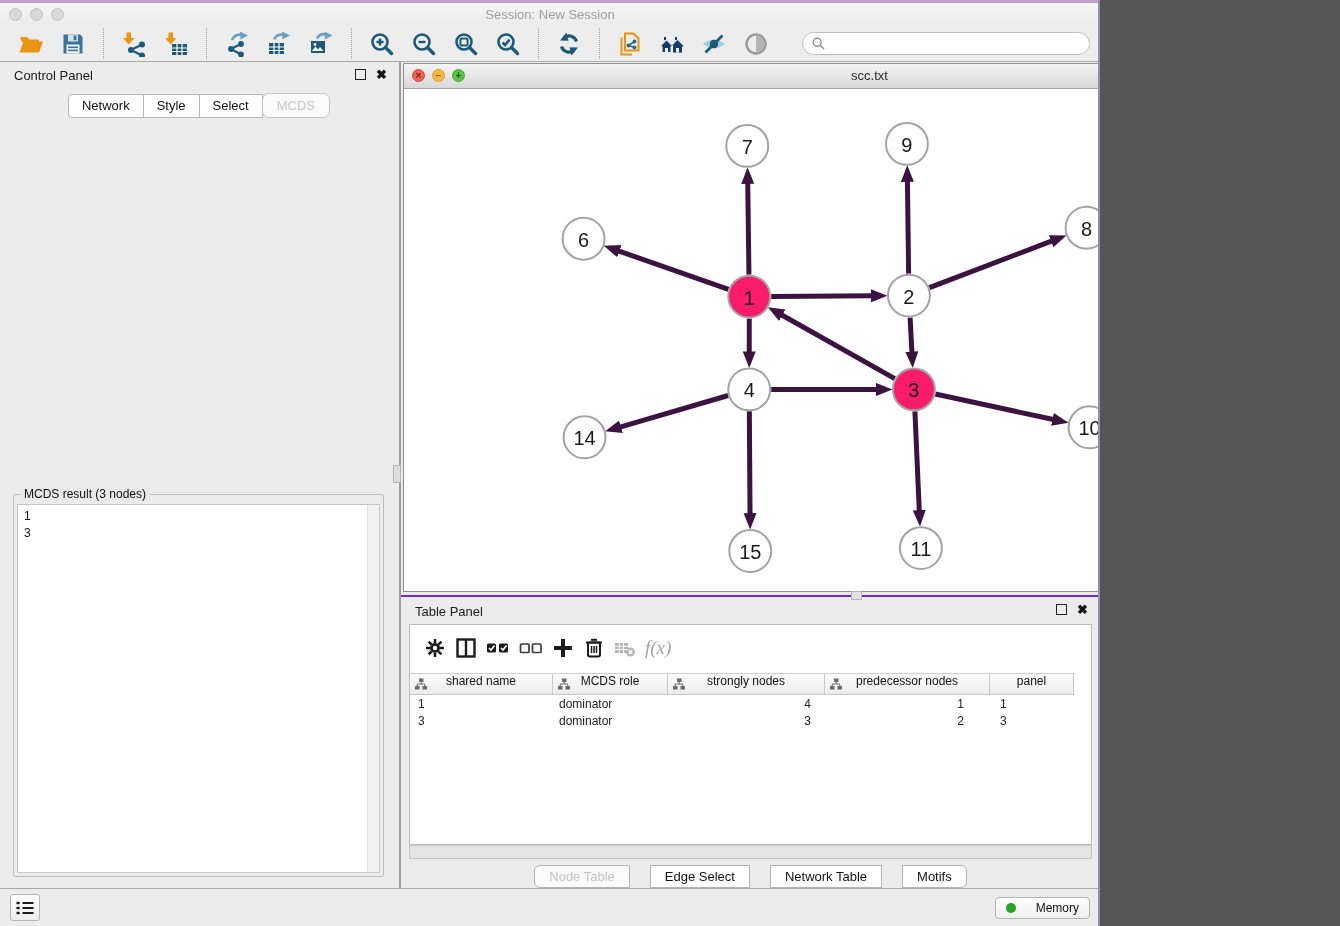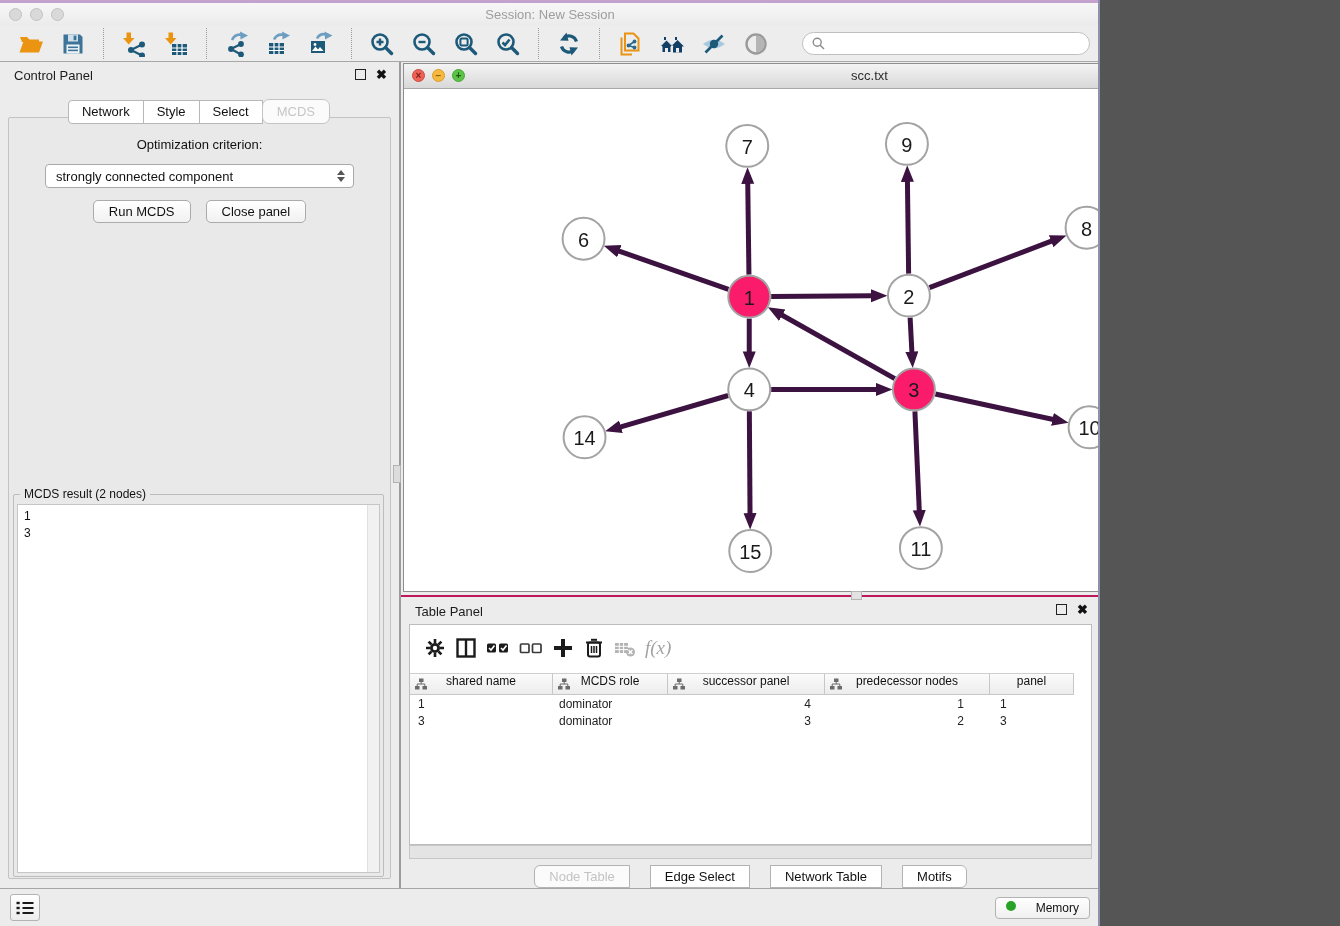--- a/index.html
+++ b/index.html
@@ -22,21 +22,21 @@
 
   
   .main{position:absolute;top:62px;left:0;right:0;bottom:38px;display:flex;}
 
   
   .control-panel{width:401px;background:#ececec;border-right:2px solid #9c9c9c;position:relative;box-sizing:border-box;flex:none;}
   .cp-title{position:absolute;left:14px;top:6px;font-size:13px;color:#1c1c1c;}
   .panel-btns{position:absolute;right:12px;top:7px;display:flex;gap:10px;align-items:center;}
   .float-btn{width:9px;height:9px;border:1.6px solid #222;display:inline-block;}
   .close-btn{font-size:13px;font-weight:bold;color:#111;line-height:11px;}
-  .cp-tabs{position:absolute;top:38px;left:0;right:0;display:flex;justify-content:center;z-index:3;}
+  .cp-tabs{position:absolute;top:32px;left:0;right:0;display:flex;justify-content:center;z-index:3;}
   .cp-tab{font-size:13px;padding:3px 13px;background:#fff;border:1px solid #b7b7b7;color:#111;margin-left:-1px;line-height:15px;}
   .cp-tab:first-child{border-top-left-radius:4px;border-bottom-left-radius:4px;}
   .cp-tab.active{color:#c6c6c6;border-radius:7px;border-color:#c4c4c4;background:#fbfbfb;padding:4px 14px;margin-top:-1px;}
   .cp-content{position:absolute;left:8px;right:8px;top:55px;bottom:9px;background:#e9e9e9;border:1px solid #c3c3c3;border-radius:2px;}
   .opt-label{text-align:center;margin-top:19px;font-size:13px;color:#111;}
   .dropdown{position:relative;margin:12px 36px 0;height:24px;background:#fff;border:1px solid #a9a9a9;border-radius:4px;display:flex;align-items:center;font-size:13px;color:#111;padding-left:10px;box-sizing:border-box;}
   .dd-arrows{position:absolute;right:8px;top:5px;display:flex;flex-direction:column;gap:2px;}
   .dd-arrows i{width:0;height:0;border-left:4px solid transparent;border-right:4px solid transparent;display:block;}
   .dd-up{border-bottom:5px solid #555;}
   .dd-down{border-top:5px solid #555;}
@@ -59,21 +59,21 @@
   .tl.red{background:#ee6156;border:1px solid #ce4a40;color:#7c1f17;}
   .tl.yellow{background:#f6b93f;border:1px solid #dd9b2b;color:#915c09;}
   .tl.green{background:#5dc348;border:1px solid #46a834;color:#1d5c10;}
   .net-title{position:absolute;left:0;right:0;top:4px;text-align:center;font-size:13px;color:#2c2c2c;}
   .net-canvas{position:absolute;left:0;right:0;top:24px;bottom:0;}
   #graph-svg{width:100%;height:100%;display:block;}
   #graph-svg text{font-family:"Liberation Sans",sans-serif;}
   .hsplit-grip{position:absolute;left:450px;top:529px;width:9px;height:7px;background:#e2e2e2;border:1px solid #b5b5b5;z-index:5;}
 
   
-  .table-panel{position:absolute;left:0;right:0;top:533px;bottom:0;border-top:2px solid #be185d;background:#ececec;box-sizing:border-box;}
+  .table-panel{position:absolute;left:0;right:0;top:533px;bottom:0;border-top:2px solid #6d28d9;background:#ececec;box-sizing:border-box;}
   .tp-title{position:absolute;left:14px;top:7px;font-size:13px;color:#1c1c1c;}
   .tp-white{position:absolute;left:8px;right:8px;top:27px;height:221px;background:#fff;border:1px solid #bdbdbd;box-sizing:border-box;overflow:hidden;}
   .tp-toolbar{height:46px;display:flex;align-items:center;padding-left:14px;gap:9px;}
   .ttbtn{display:flex;align-items:center;justify-content:center;flex:none;}
   .fx{font-family:"Liberation Serif",serif;font-style:italic;color:#a2a2a2;font-size:19px;}
   .tbl-header{display:inline-flex;height:22px;background:linear-gradient(#fbfbfb,#ececec);border-top:1px solid #cfcfcf;border-bottom:1px solid #c7c7c7;box-sizing:border-box;}
   .th{position:relative;display:flex;border-right:1px solid #c7c7c7;font-size:12px;color:#111;box-sizing:border-box;height:100%;}
   .col-icon{position:absolute;left:5px;top:4px;}
   .th-label{margin:0 auto;}
   .tr{display:flex;height:16px;align-items:center;margin-top:1px;}
@@ -81,21 +81,21 @@
   .tp-scroll{position:absolute;left:8px;right:8px;top:248px;height:14px;background:#e4e4e4;border:1px solid #c6c6c6;box-sizing:border-box;}
   .bottom-tabs{position:absolute;left:0;right:0;top:268px;display:flex;justify-content:center;gap:21px;}
   .seg{font-size:13px;padding:3px 14px;background:#fff;border:1px solid #b3b3b3;margin-left:-1px;color:#111;line-height:15px;}
   .seg:first-child{border-radius:6px 0 0 6px;margin-left:0;}
   .seg:last-child{border-radius:0 6px 6px 0;}
   .seg.active{color:#c3c3c3;background:#fbfbfb;}
 
   
   .statusbar{position:absolute;bottom:0;left:0;right:0;height:38px;background:#ececec;border-top:1px solid #a6a6a6;display:flex;align-items:center;padding:0 10px;box-sizing:border-box;}
   .status-btn{width:28px;height:25px;border:1px solid #b3b3b3;border-radius:3px;background:linear-gradient(#ffffff,#ededed);display:flex;align-items:center;justify-content:center;}
-  .memory-btn{margin-left:auto;display:flex;gap:20px;border:1px solid #b3b3b3;border-radius:4px;background:linear-gradient(#ffffff,#f0f0f0);padding:3px 10px;font-size:12px;color:#111;}
+  .memory-btn{margin-left:auto;display:flex;align-items:center;gap:20px;border:1px solid #b3b3b3;border-radius:4px;background:linear-gradient(#ffffff,#f0f0f0);padding:3px 10px;font-size:12px;color:#111;}
   .mem-dot{width:10px;height:10px;border-radius:50%;background:#27a327;}
 </style>
 </head>
 <body>
 
 <div class="app">
   <div class="edge-top"></div>
   <div class="edge-right"></div>
 
   <div class="titlebar">
@@ -277,36 +277,22 @@
       <div class="panel-btns">
         <span class="float-btn"></span>
         <span class="close-btn">✖</span>
       </div>
       <div class="cp-tabs" id="cp-tabs">
           <span class="cp-tab">Network</span>
           <span class="cp-tab">Style</span>
           <span class="cp-tab">Select</span>
           <span class="cp-tab active">MCDS</span>
         </div>
-      <div class="cp-content">
-        <div class="opt-label">Optimization criterion:</div>
-        <div class="dropdown">
-          <span>strongly connected component</span>
-          <span class="dd-arrows">
-              <i class="dd-up"></i>
-              <i class="dd-down"></i>
-            </span>
-        </div>
-        <div class="btn-row">
-          <button class="btn">Run MCDS</button>
-          <button class="btn">Close panel</button>
-        </div>
-      </div>
       <div class="result-group">
-        <div class="result-title">MCDS result (2 nodes)</div>
+        <div class="result-title">MCDS result (3 nodes)</div>
         <div class="result-area">
           <div id="result-lines">
               <div class="result-line">1</div>
               <div class="result-line">3</div>
             </div>
           <div class="result-scroll"></div>
         </div>
       </div>
       <div class="vsplit-grip"></div>
     </aside>
@@ -459,21 +445,21 @@
               </div>
               <div class="th" style="width: 157px;">
                 <svg class="col-icon" width="12" height="12" viewBox="0 0 12 12">
                   <g fill="#6b6b6b">
                     <rect x="4" y="0.5" width="4.5" height="3.5"></rect>
                     <rect x="0" y="8" width="4.5" height="3.5"></rect>
                     <rect x="7.5" y="8" width="4.5" height="3.5"></rect>
                   </g>
                   <path d="M6.2 4 V6 M2.2 8 V6 M9.8 8 V6 M2.2 6 H9.8" stroke="#6b6b6b" fill="none" stroke-width="1"></path>
                 </svg>
-                <span class="th-label">successor panel</span>
+                <span class="th-label">strongly nodes</span>
               </div>
               <div class="th" style="width: 165px;">
                 <svg class="col-icon" width="12" height="12" viewBox="0 0 12 12">
                   <g fill="#6b6b6b">
                     <rect x="4" y="0.5" width="4.5" height="3.5"></rect>
                     <rect x="0" y="8" width="4.5" height="3.5"></rect>
                     <rect x="7.5" y="8" width="4.5" height="3.5"></rect>
                   </g>
                   <path d="M6.2 4 V6 M2.2 8 V6 M9.8 8 V6 M2.2 6 H9.8" stroke="#6b6b6b" fill="none" stroke-width="1"></path>
                 </svg>

